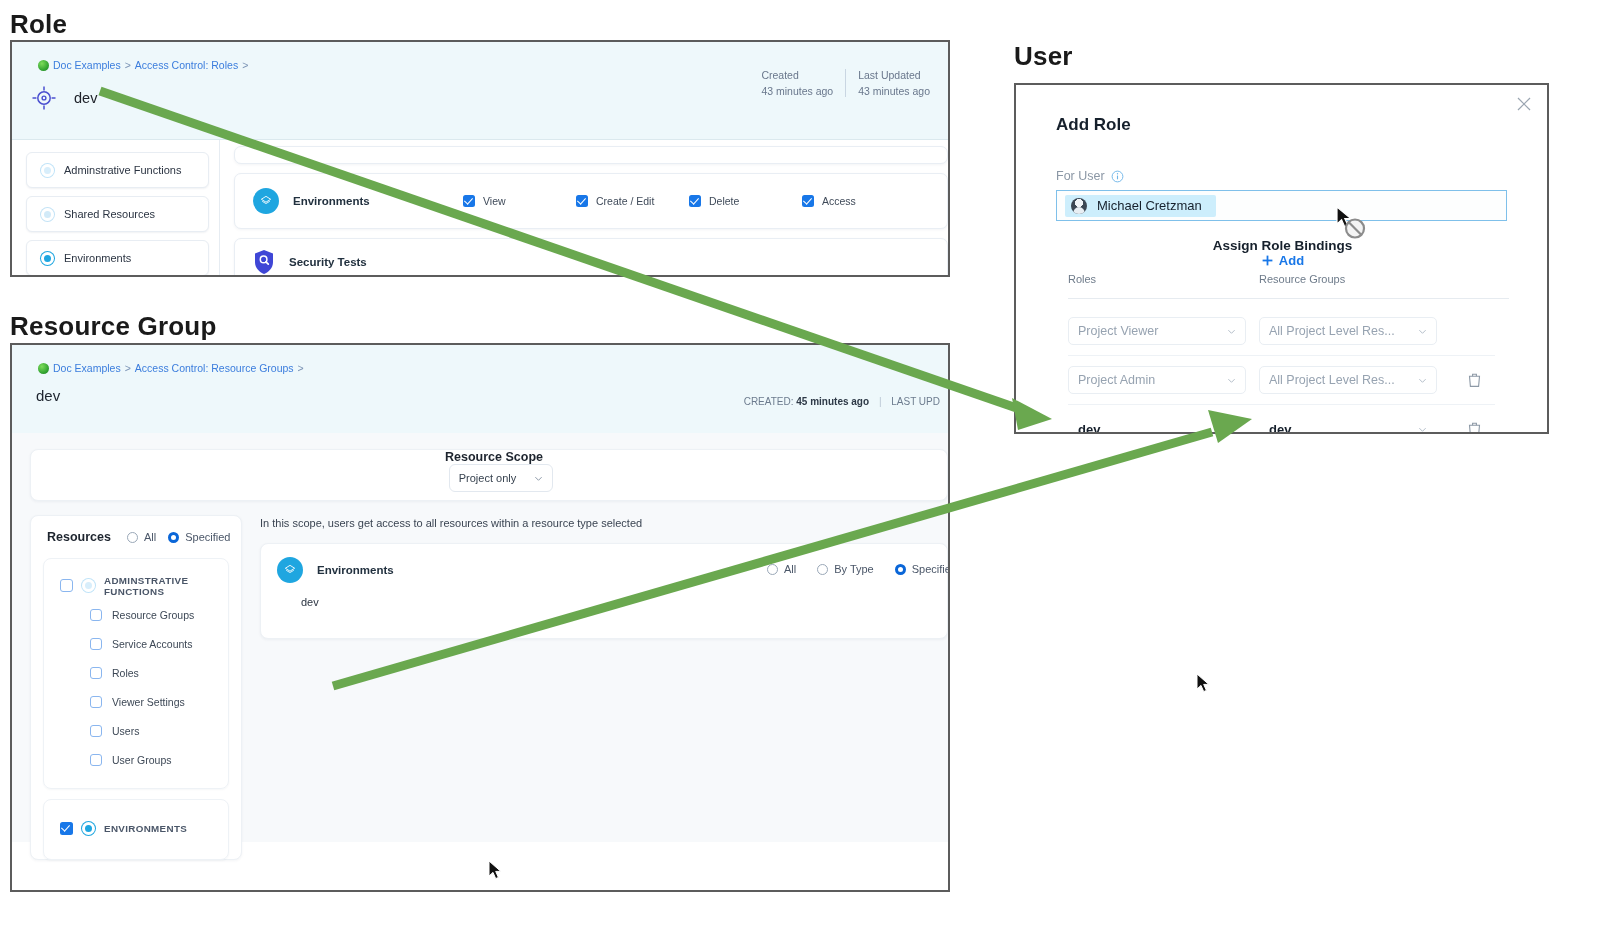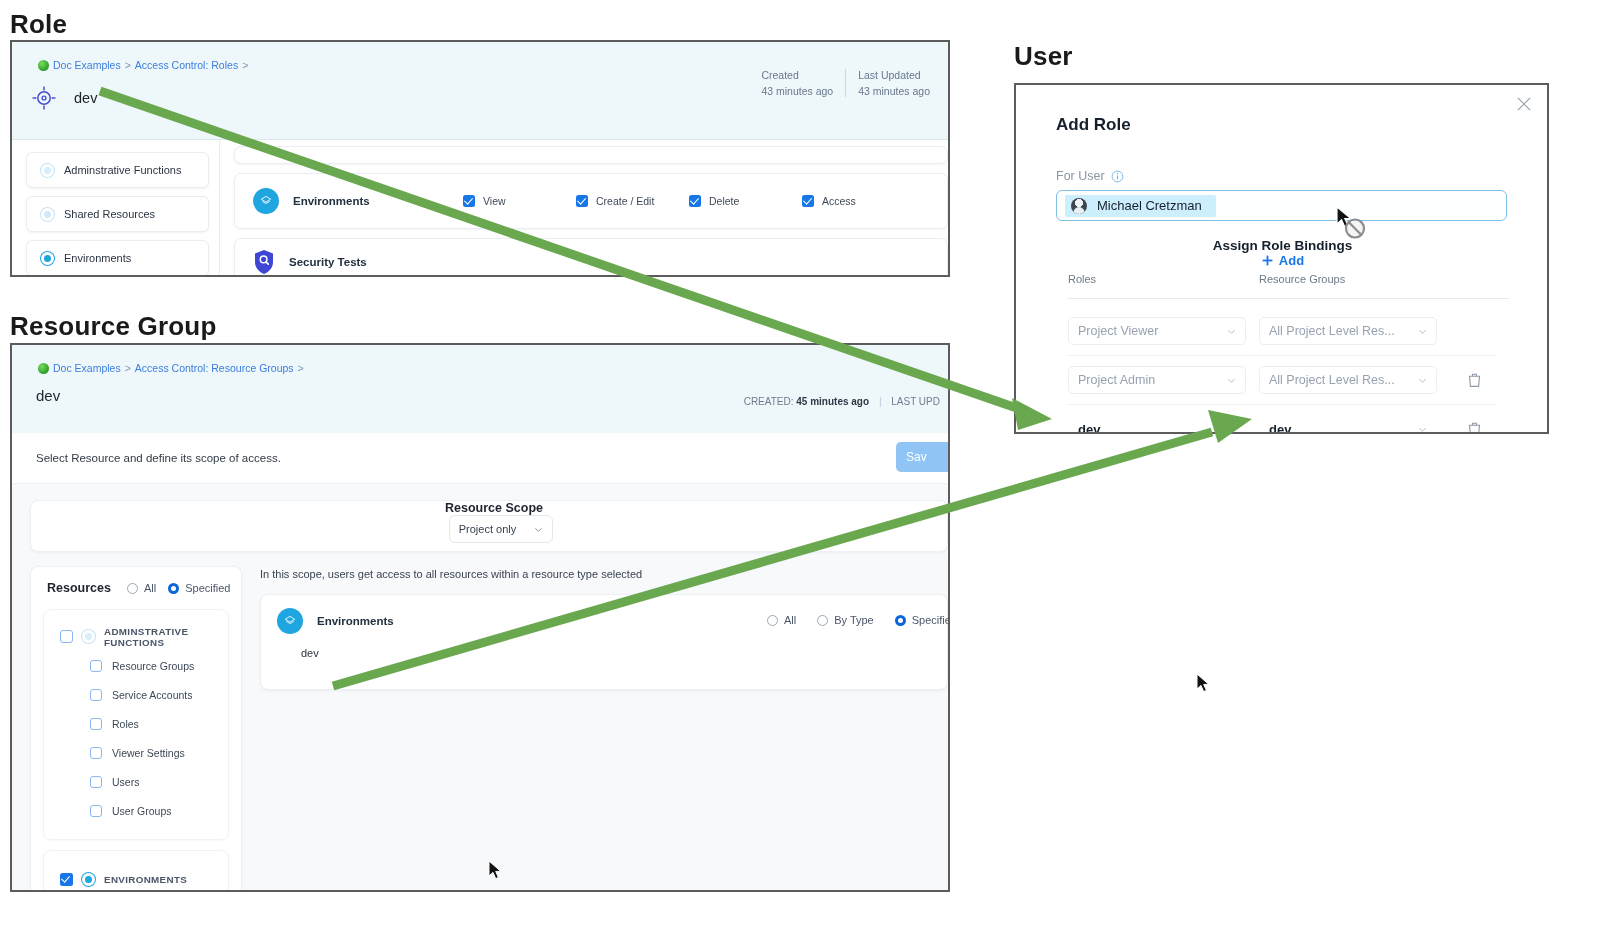--- a/index.html
+++ b/index.html
@@ -198,21 +198,21 @@
   #user-panel { left: 1014px; top: 83px; width: 535px; height: 351px; }
   .dlg-close {
     position: absolute; right: 14px; top: 10px;
     width: 18px; height: 18px; color: #9aa5b1;
   }
   .dlg-title { position: absolute; left: 40px; top: 30px; font-size: 17px; font-weight: 700; color: #16202c; }
   .dlg-label { position: absolute; left: 40px; top: 84px; font-size: 12.5px; color: #8b97a5; display: flex; align-items: center; gap: 6px; }
   .info-i { width: 13px; height: 13px; }
   .user-field {
     position: absolute; left: 40px; top: 105px; right: 40px; height: 31px;
-    border: 1px solid #7fc0ea; border-radius: 6px; background: #fdfefe;
+    border: 1px solid #7fc0ea; border-radius: 0; background: #fdfefe;
     display: flex; align-items: center; padding-left: 8px; box-sizing: border-box;
   }
   .user-chip {
     background: #cdeefc; height: 22px; display: flex; align-items: center;
     gap: 10px; padding: 0 14px 0 6px; border-radius: 2px;
     font-size: 13px; color: #16202c;
   }
   .avatar {
     width: 16px; height: 16px; border-radius: 50%; flex: none;
     background: radial-gradient(circle at 50% 32%, #f0f3f6 0 30%, #3b4652 31% 100%);
@@ -367,24 +367,20 @@
     </div>
     <div class="rg-title">dev</div>
     <div class="rg-meta">
       <span>CREATED:</span>
       <b>45 minutes ago</b>
       <span class="divider">|</span>
       <span>LAST UPD</span>
     </div>
   </div>
 
-  <div class="rg-subbar">
-    <span class="rg-subbar-text">Select Resource and define its scope of access.</span>
-    <button class="save-btn">Sav</button>
-  </div>
 
   <div class="rg-body">
     <div class="scope-card">
       <span class="scope-label">Resource Scope</span>
       <span class="select-box">
         <span>Project only</span>
         <svg class="caret" viewBox="0 0 10 10">
           <path d="M1.5 3.5 L5 7 L8.5 3.5" fill="none" stroke="#8e9aa8" stroke-width="1.1"></path>
         </svg>
       </span>

